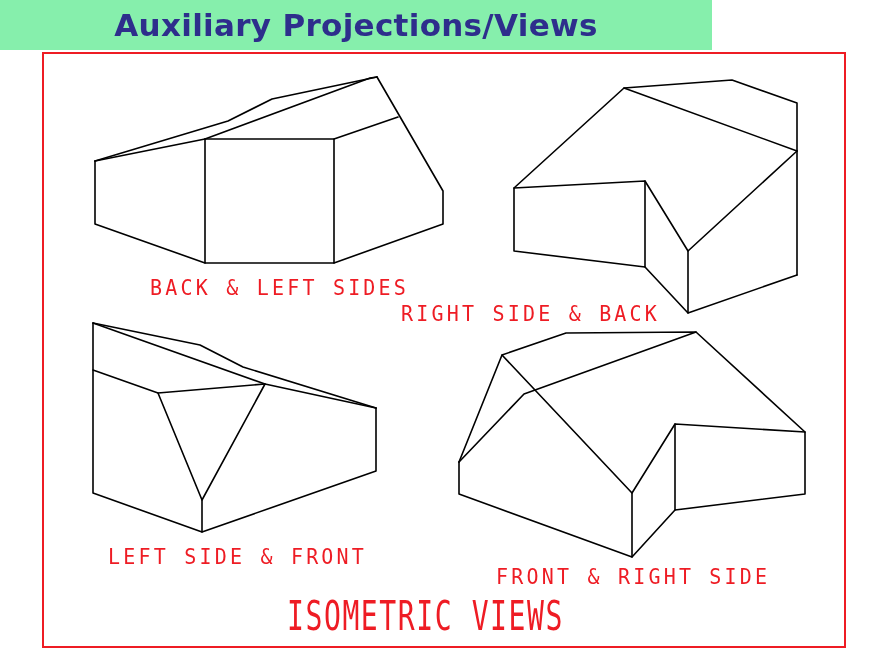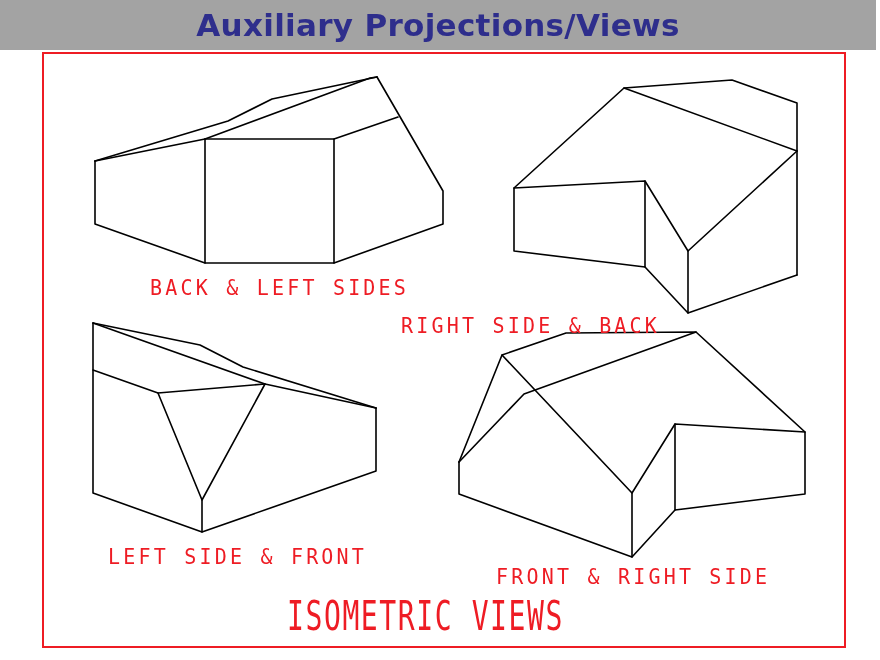--- a/index.html
+++ b/index.html
@@ -1,19 +1,19 @@
 <!DOCTYPE html>
 <html><head>
   <meta charset="utf-8">
   <style>
     html, body { margin: 0; padding: 0; background: #ffffff; }
     body { width: 880px; height: 660px; position: relative; overflow: hidden; font-family: "DejaVu Sans", sans-serif; }
     .title-bar {
-      position: absolute; left: 0; top: 0; width: 876px; height: 50px;
-      background: #a3a3a3; display: flex; align-items: center; justify-content: center;
+      position: absolute; left: 0; top: 0; width: 712px; height: 50px;
+      background: #86efac; display: flex; align-items: center; justify-content: center;
     }
     .title-text {
       font-family: "DejaVu Sans", sans-serif; font-weight: bold; font-size: 31px;
       color: #2e2e8c; letter-spacing: 0.3px;
     }
     .frame {
       position: absolute; left: 42px; top: 52px; width: 804px; height: 596px;
       border: 2px solid #ee1c24; box-sizing: border-box;
     }
     svg.drawing { position: absolute; left: 0; top: 0; width: 880px; height: 660px; }
@@ -70,16 +70,16 @@
     <polyline points="459,462 459,494 632,557 675,510"></polyline>
     <polyline points="459,462 502,355 566,333 696,332 805,432"></polyline>
     <polyline points="502,355 632,493 632,557"></polyline>
     <polyline points="459,462 524,394 696,332"></polyline>
     <polyline points="632,493 675,424"></polyline>
     <polygon points="675,424 805,432 805,494 675,510"></polygon>
   </g>
 </svg>
 
 <div class="label" style="left:150px; top:276px;">BACK &amp; LEFT SIDES</div>
-<div class="label" style="left:401px; top:314px;">RIGHT SIDE &amp; BACK</div>
+<div class="label" style="left:401px; top:302px;">RIGHT SIDE &amp; BACK</div>
 <div class="label" style="left:108px; top:545px;text-align:center;">LEFT SIDE &amp; FRONT</div>
 <div class="label" style="left:496px; top:565px;">FRONT &amp; RIGHT SIDE</div>
 <div class="big-label" style="left:287px; top:593px;">ISOMETRIC VIEWS</div>
 
 </body></html>

